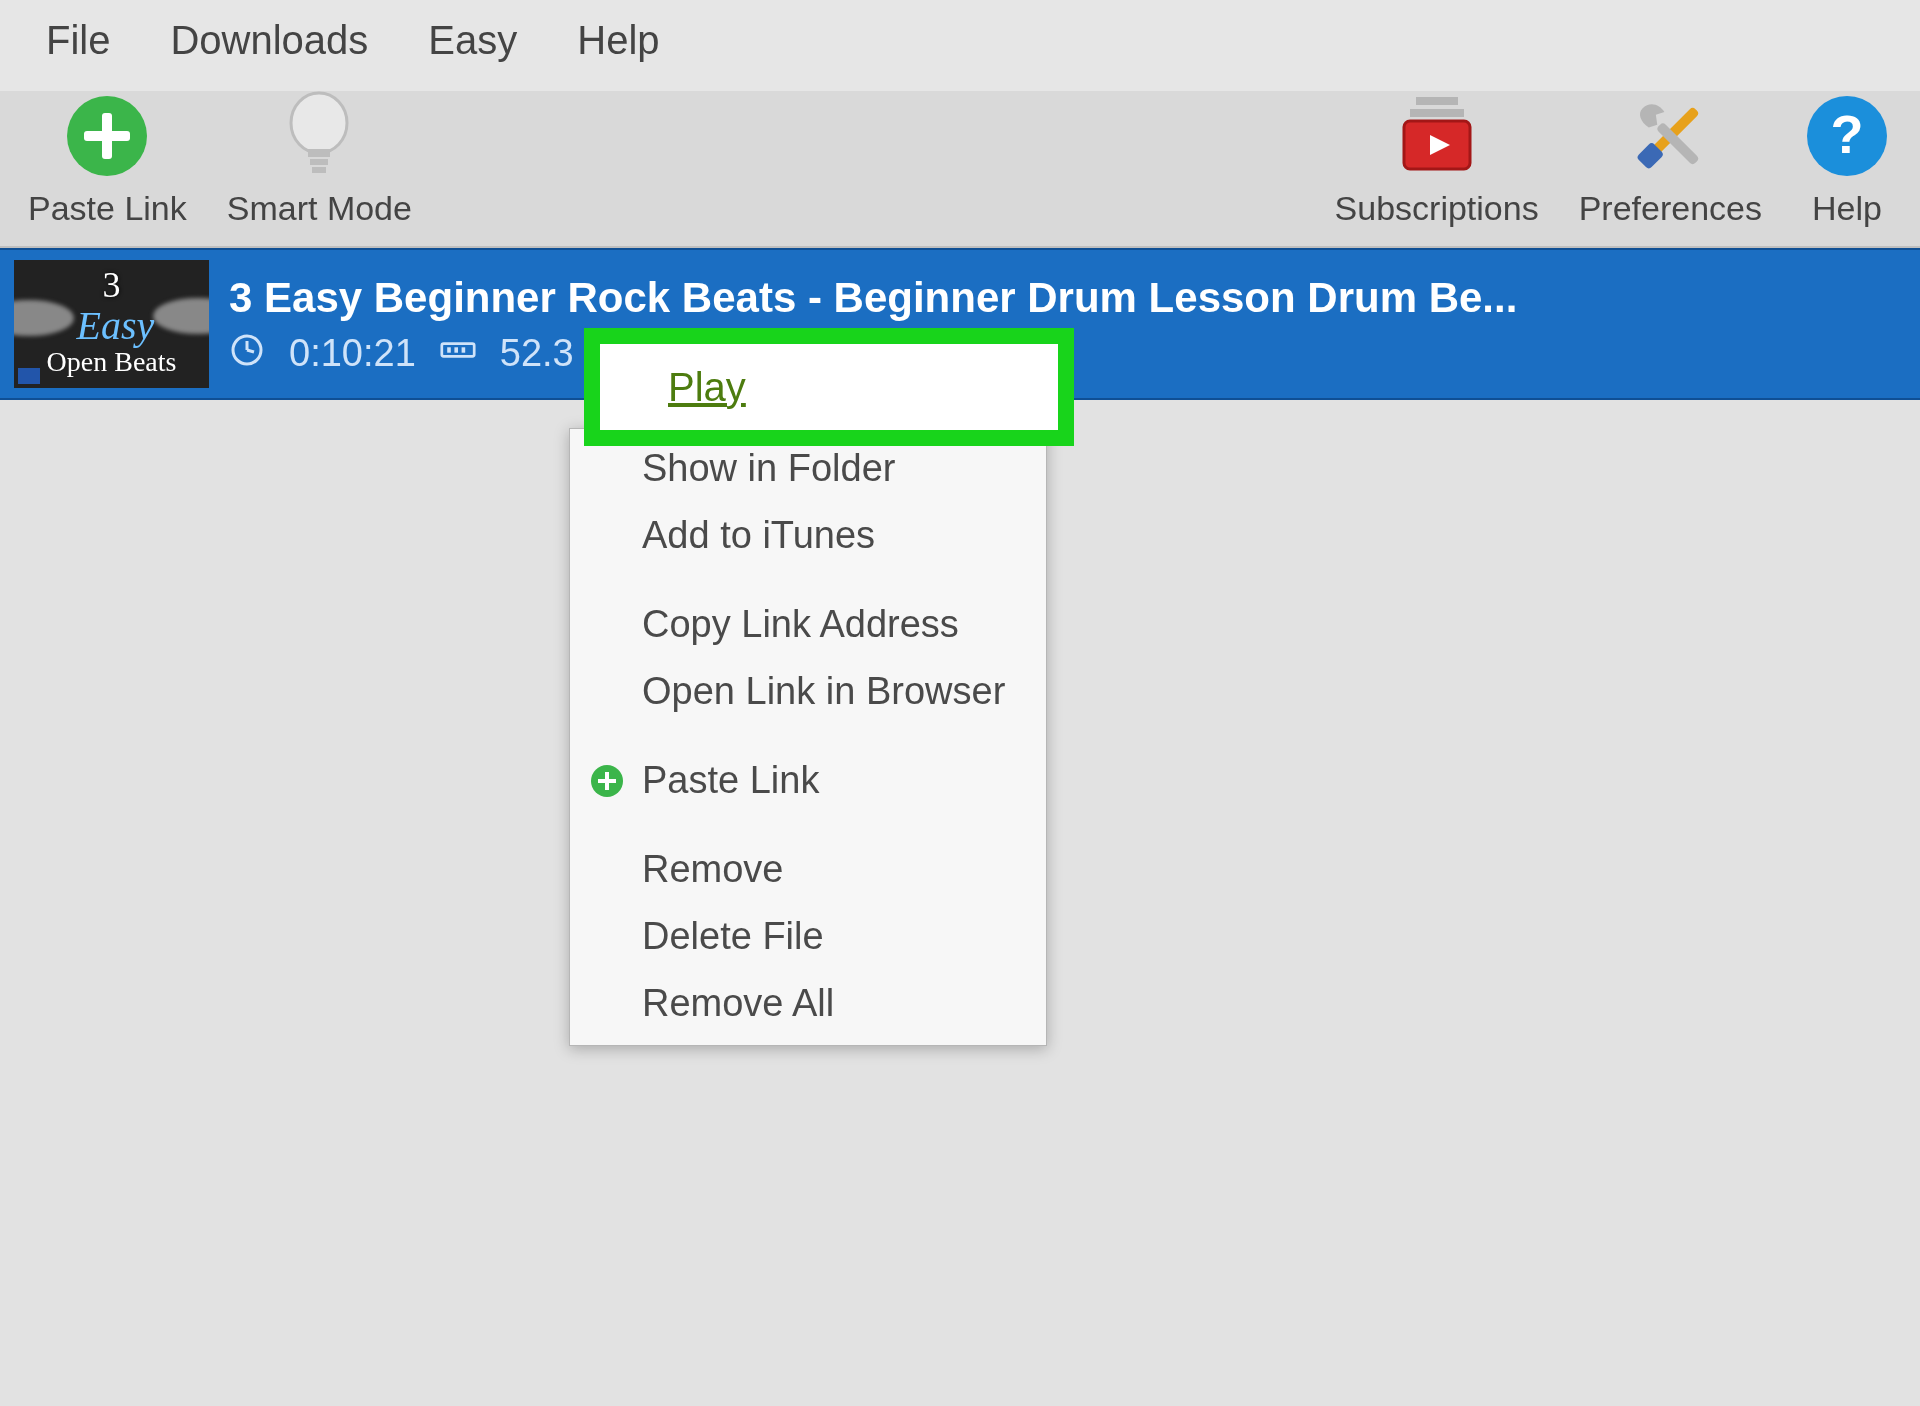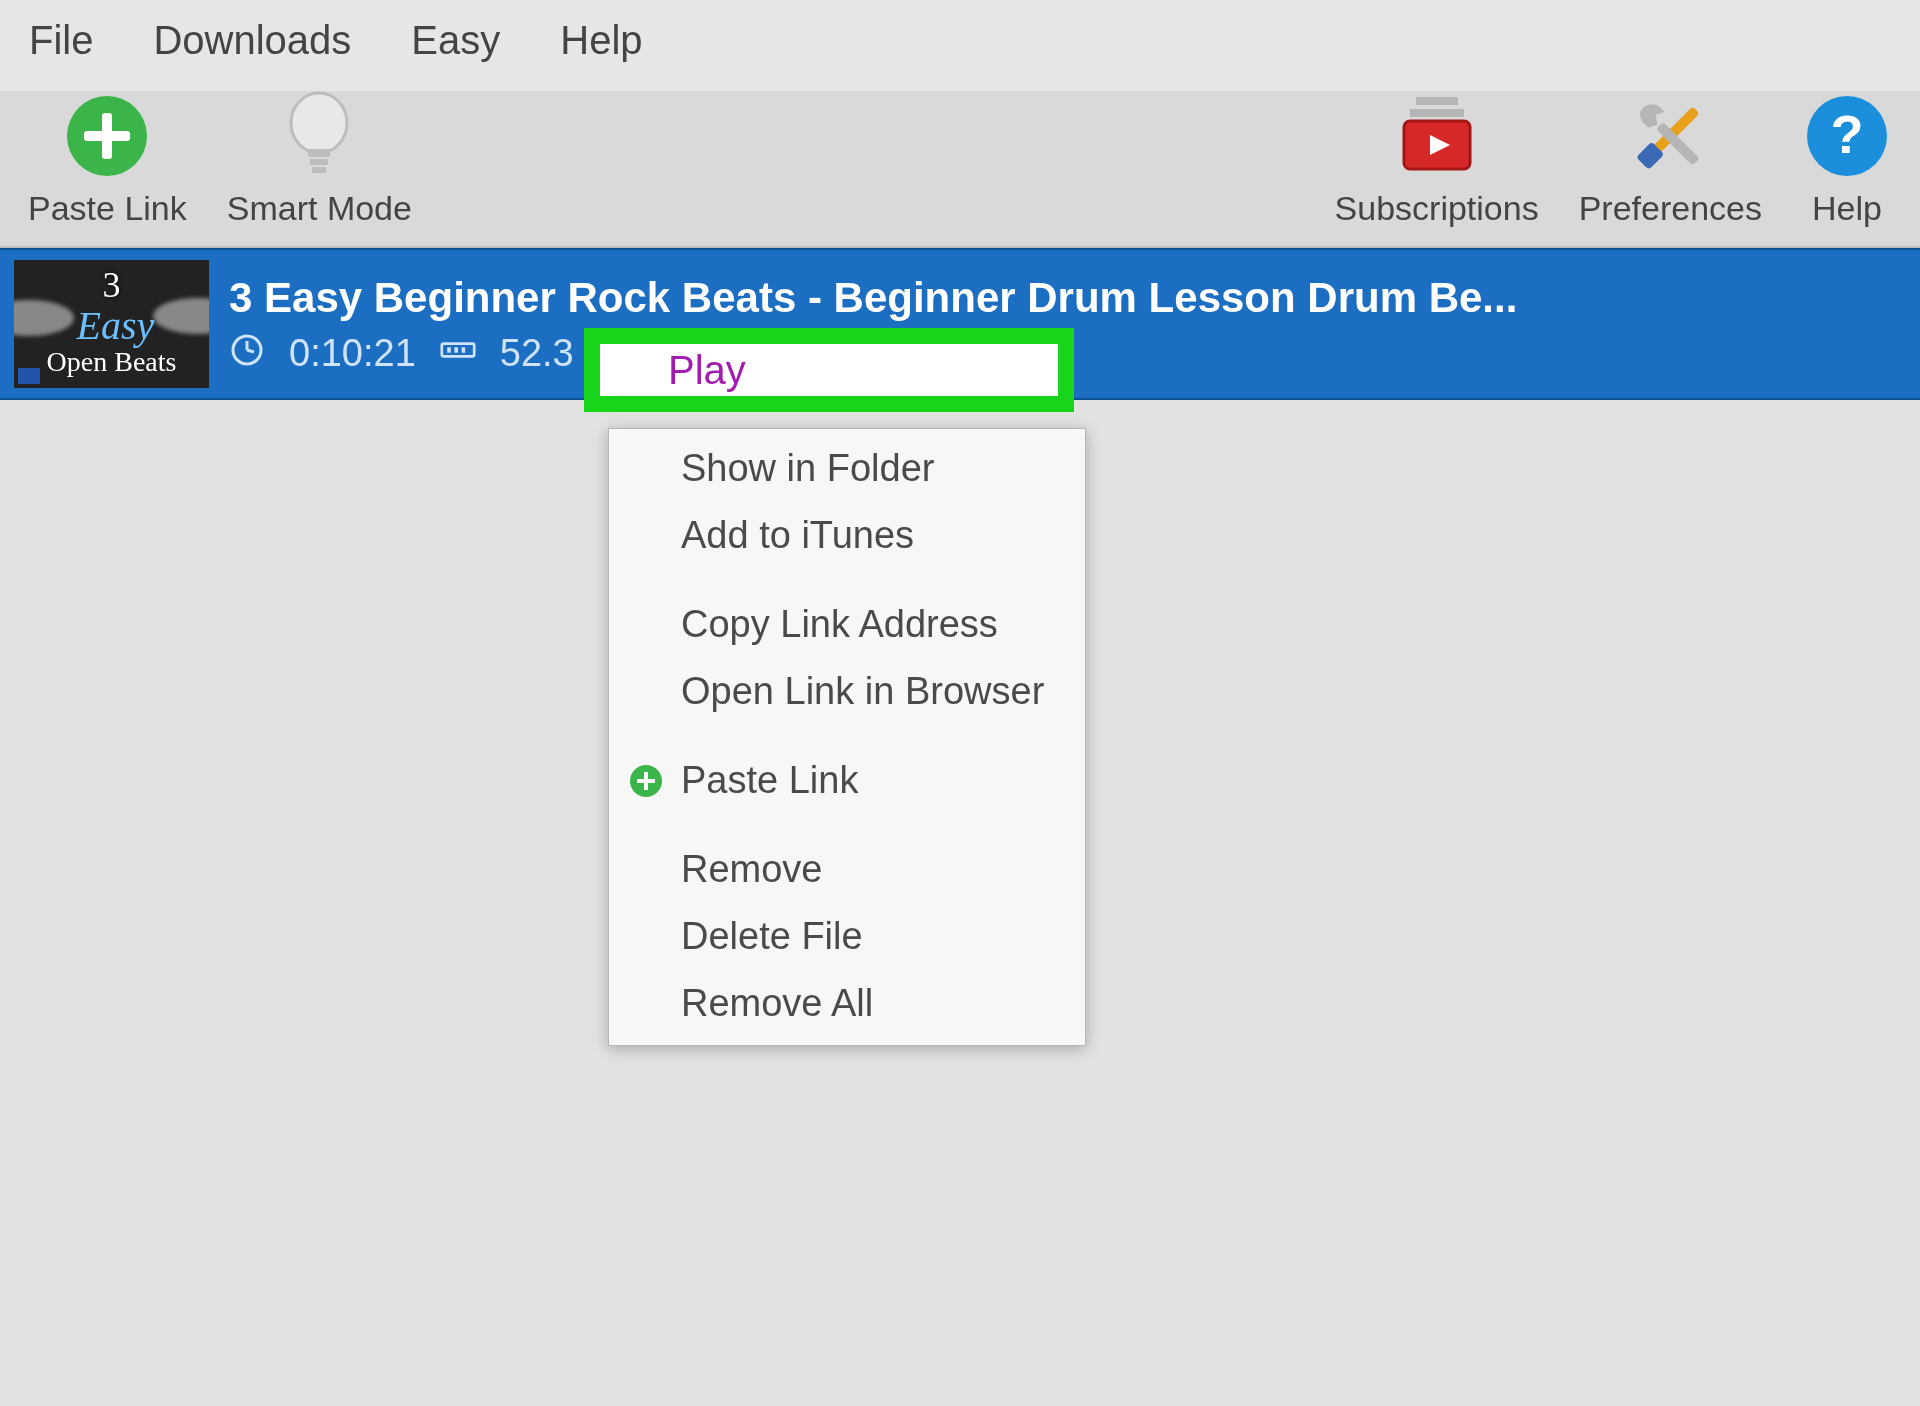--- a/index.html
+++ b/index.html
@@ -9,21 +9,21 @@
     font-family: "Segoe UI", Arial, sans-serif;
     background: #dcdcdc;
     overflow: hidden;
     position: relative;
   }
   
   .menu-bar {
     display: flex;
     align-items: center;
     gap: 60px;
-    padding: 18px 30px 28px 29px;
+    padding: 18px 30px 28px 46px;
     font-size: 40px;
     color: #444;
     background: #e6e6e6;
   }
   .menu-bar > div { cursor: default; }
   
   .toolbar {
     display: flex;
     align-items: flex-end;
     padding: 0 28px 18px 28px;
@@ -93,21 +93,21 @@
     gap: 24px;
     font-size: 38px;
     color: #cfe3f9;
   }
   .row-meta .meta-icon { width:36px; height:36px; display:inline-flex; align-items:center; justify-content:center; }
   .row-meta .fade { color: rgba(207,227,249,0.55); }
   
   .context-menu {
     position: absolute;
     top: 428px;
-    left: 608px;
+    left: 569px;
     width: 478px;
     background: #f7f7f7;
     border: 1px solid #b6b6b6;
     box-shadow: 0 3px 14px rgba(0,0,0,0.25);
     padding-top: 6px;
     padding-bottom: 8px;
   }
   .ctx-item {
     display: flex;
     align-items: center;
@@ -117,29 +117,30 @@
     gap: 16px;
   }
   .ctx-icon-slot { width: 38px; display:flex; align-items:center; justify-content:center; }
   .ctx-sep { height: 22px; }
   
   .hl-box {
     position: absolute;
     top: 328px;
     left: 584px;
     width: 490px;
-    height: 84px;
+    height: 118px;
     border: 16px solid #18d41b;
     background: #fff;
     display:flex;
     align-items:center;
     padding-left: 68px;
     font-size: 40px;
-    color: #a21caf;
+    color: #4d7c0f;
     z-index: 5;
+    text-decoration: underline;
   }
   
   .main-area {
     background: #e2e2e2;
     height: calc(1406px - 218px - 148px);
   }
   svg { display:block; }
 </style>
 </head>
 <body>

